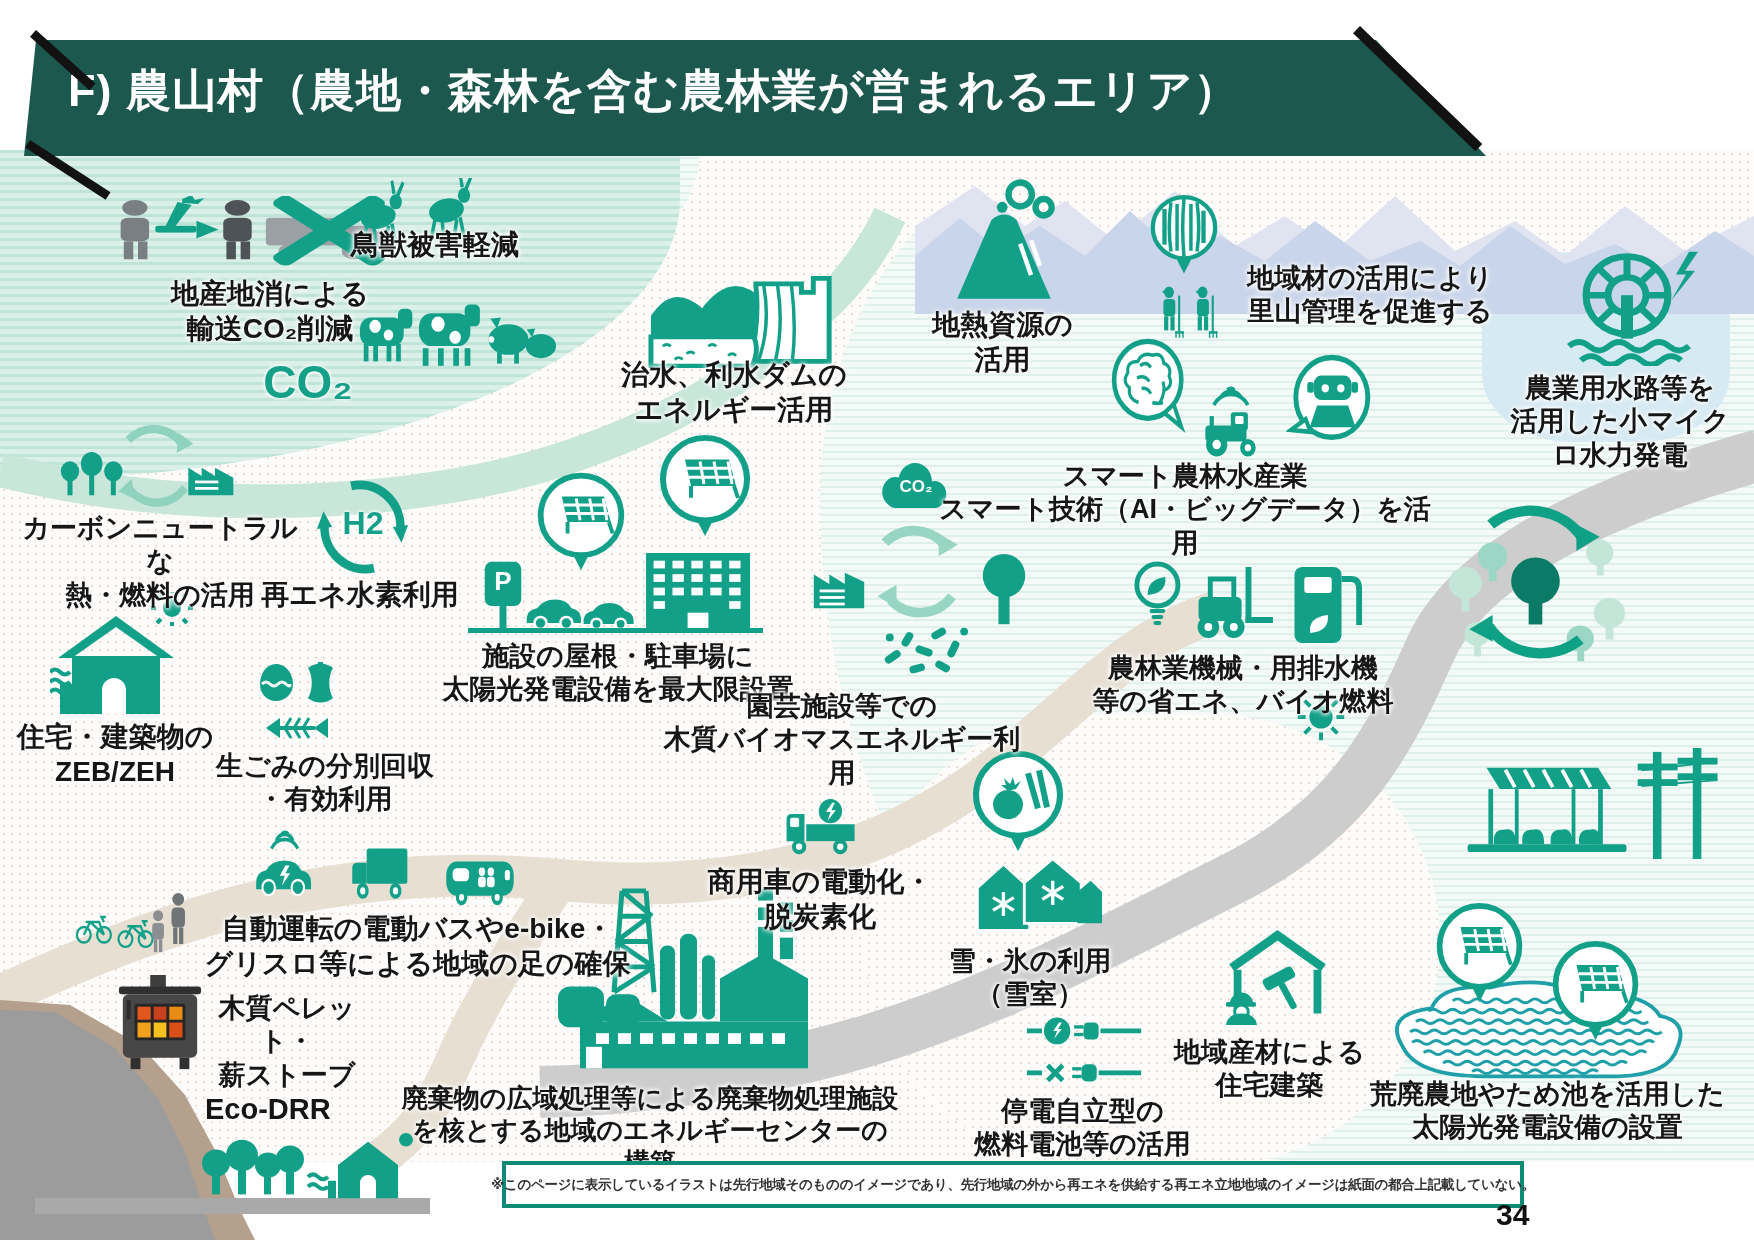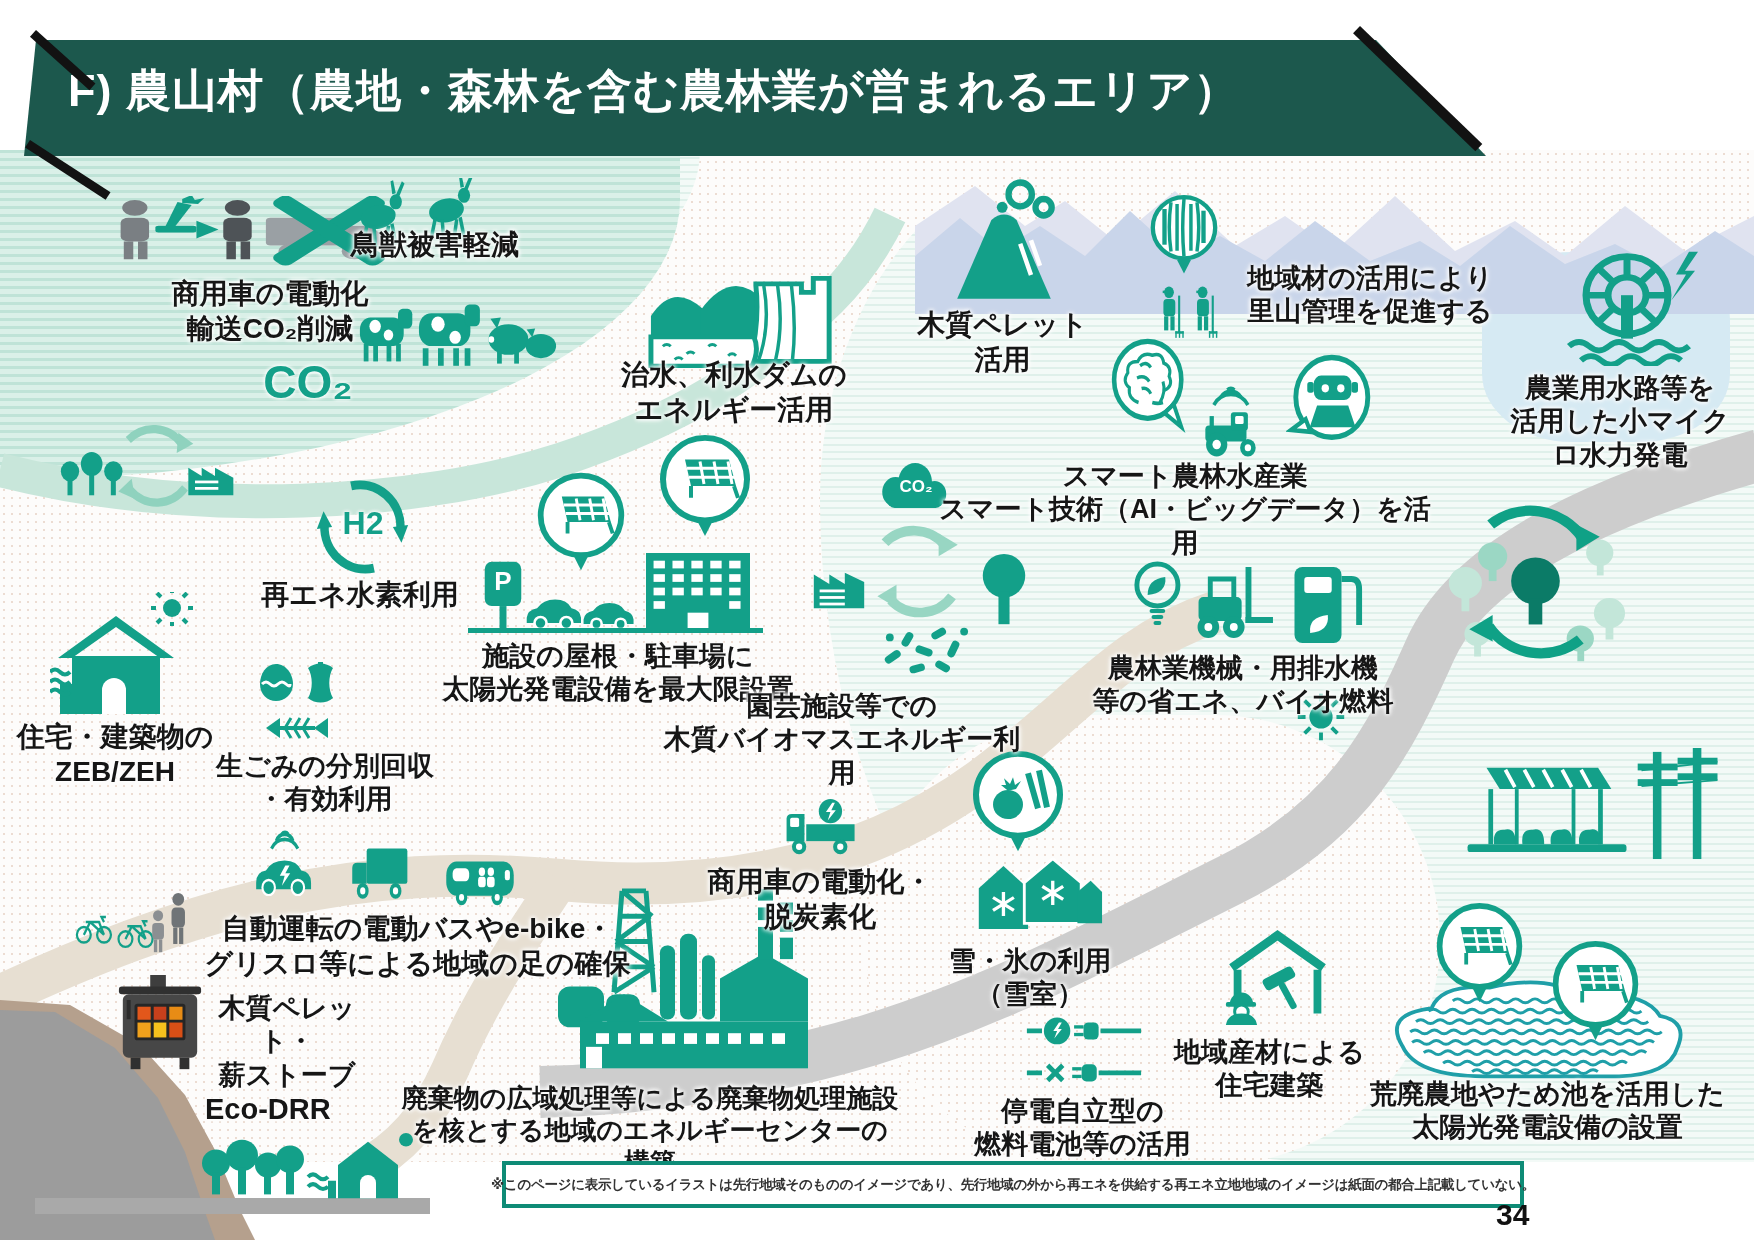--- a/index.html
+++ b/index.html
@@ -832,33 +832,35 @@
         <path d="M8 0 h44 l7 27 h-45 z" fill="#13a089"></path>
         <g stroke="#fff" stroke-width="3">
             <path d="M10 9 h47 M12 18 h47 M23 2 l4 23 M37 2 l4 23 M51 2 l4 23"></path>
           </g>
         <path d="M57 27 l4 12 M14 27 v12" stroke="#13a089" stroke-width="4"></path>
       </g>
       <path d="M41 88 h18 l-9 18 z" fill="#13a089"></path>
     </svg>
   </div>
 
-  <div class="label" style="left:115px;top:277px;width:310px;font-size:28px">商用車の電動化
+  <div class="label" style="left:115px;top:277px;width:310px;font-size:28px">地産地消による
 輸送CO₂削減</div>
   <div class="tealtext" style="left:228px;top:355px;width:160px;font-size:46px">CO₂</div>
   <div class="label" style="left:330px;top:228px;width:210px;font-size:28px">鳥獣被害軽減</div>
+  <div class="label" style="left:20px;top:512px;width:280px">カーボンニュートラルな
+熱・燃料の活用</div>
   <div class="tealtext" style="left:332px;top:505px;width:62px;font-size:32px">H2</div>
   <div class="label" style="left:255px;top:578px;width:210px;font-size:28px">再エネ水素利用</div>
   <div class="label" style="left:15px;top:720px;width:200px;font-size:28px">住宅・建築物の
 ZEB/ZEH</div>
   <div class="label" style="left:210px;top:750px;width:230px">生ごみの分別回収
 ・有効利用</div>
   <div class="label" style="left:600px;top:358px;width:268px;font-size:28px">治水、利水ダムの
 エネルギー活用</div>
-  <div class="label" style="left:915px;top:308px;width:175px;font-size:28px">木質ペレット
+  <div class="label" style="left:915px;top:308px;width:175px;font-size:28px">地熱資源の
 活用</div>
   <div class="label" style="left:1225px;top:262px;width:290px">地域材の活用により
 里山管理を促進する</div>
   <div class="label" style="left:1495px;top:372px;width:250px">農業用水路等を
 活用した小マイク
 ロ水力発電</div>
   <div class="label" style="left:935px;top:460px;width:500px">スマート農林水産業
 スマート技術（AI・ビッグデータ）を活用</div>
   <div class="label" style="left:418px;top:640px;width:400px">施設の屋根・駐車場に
 太陽光発電設備を最大限設置</div>

